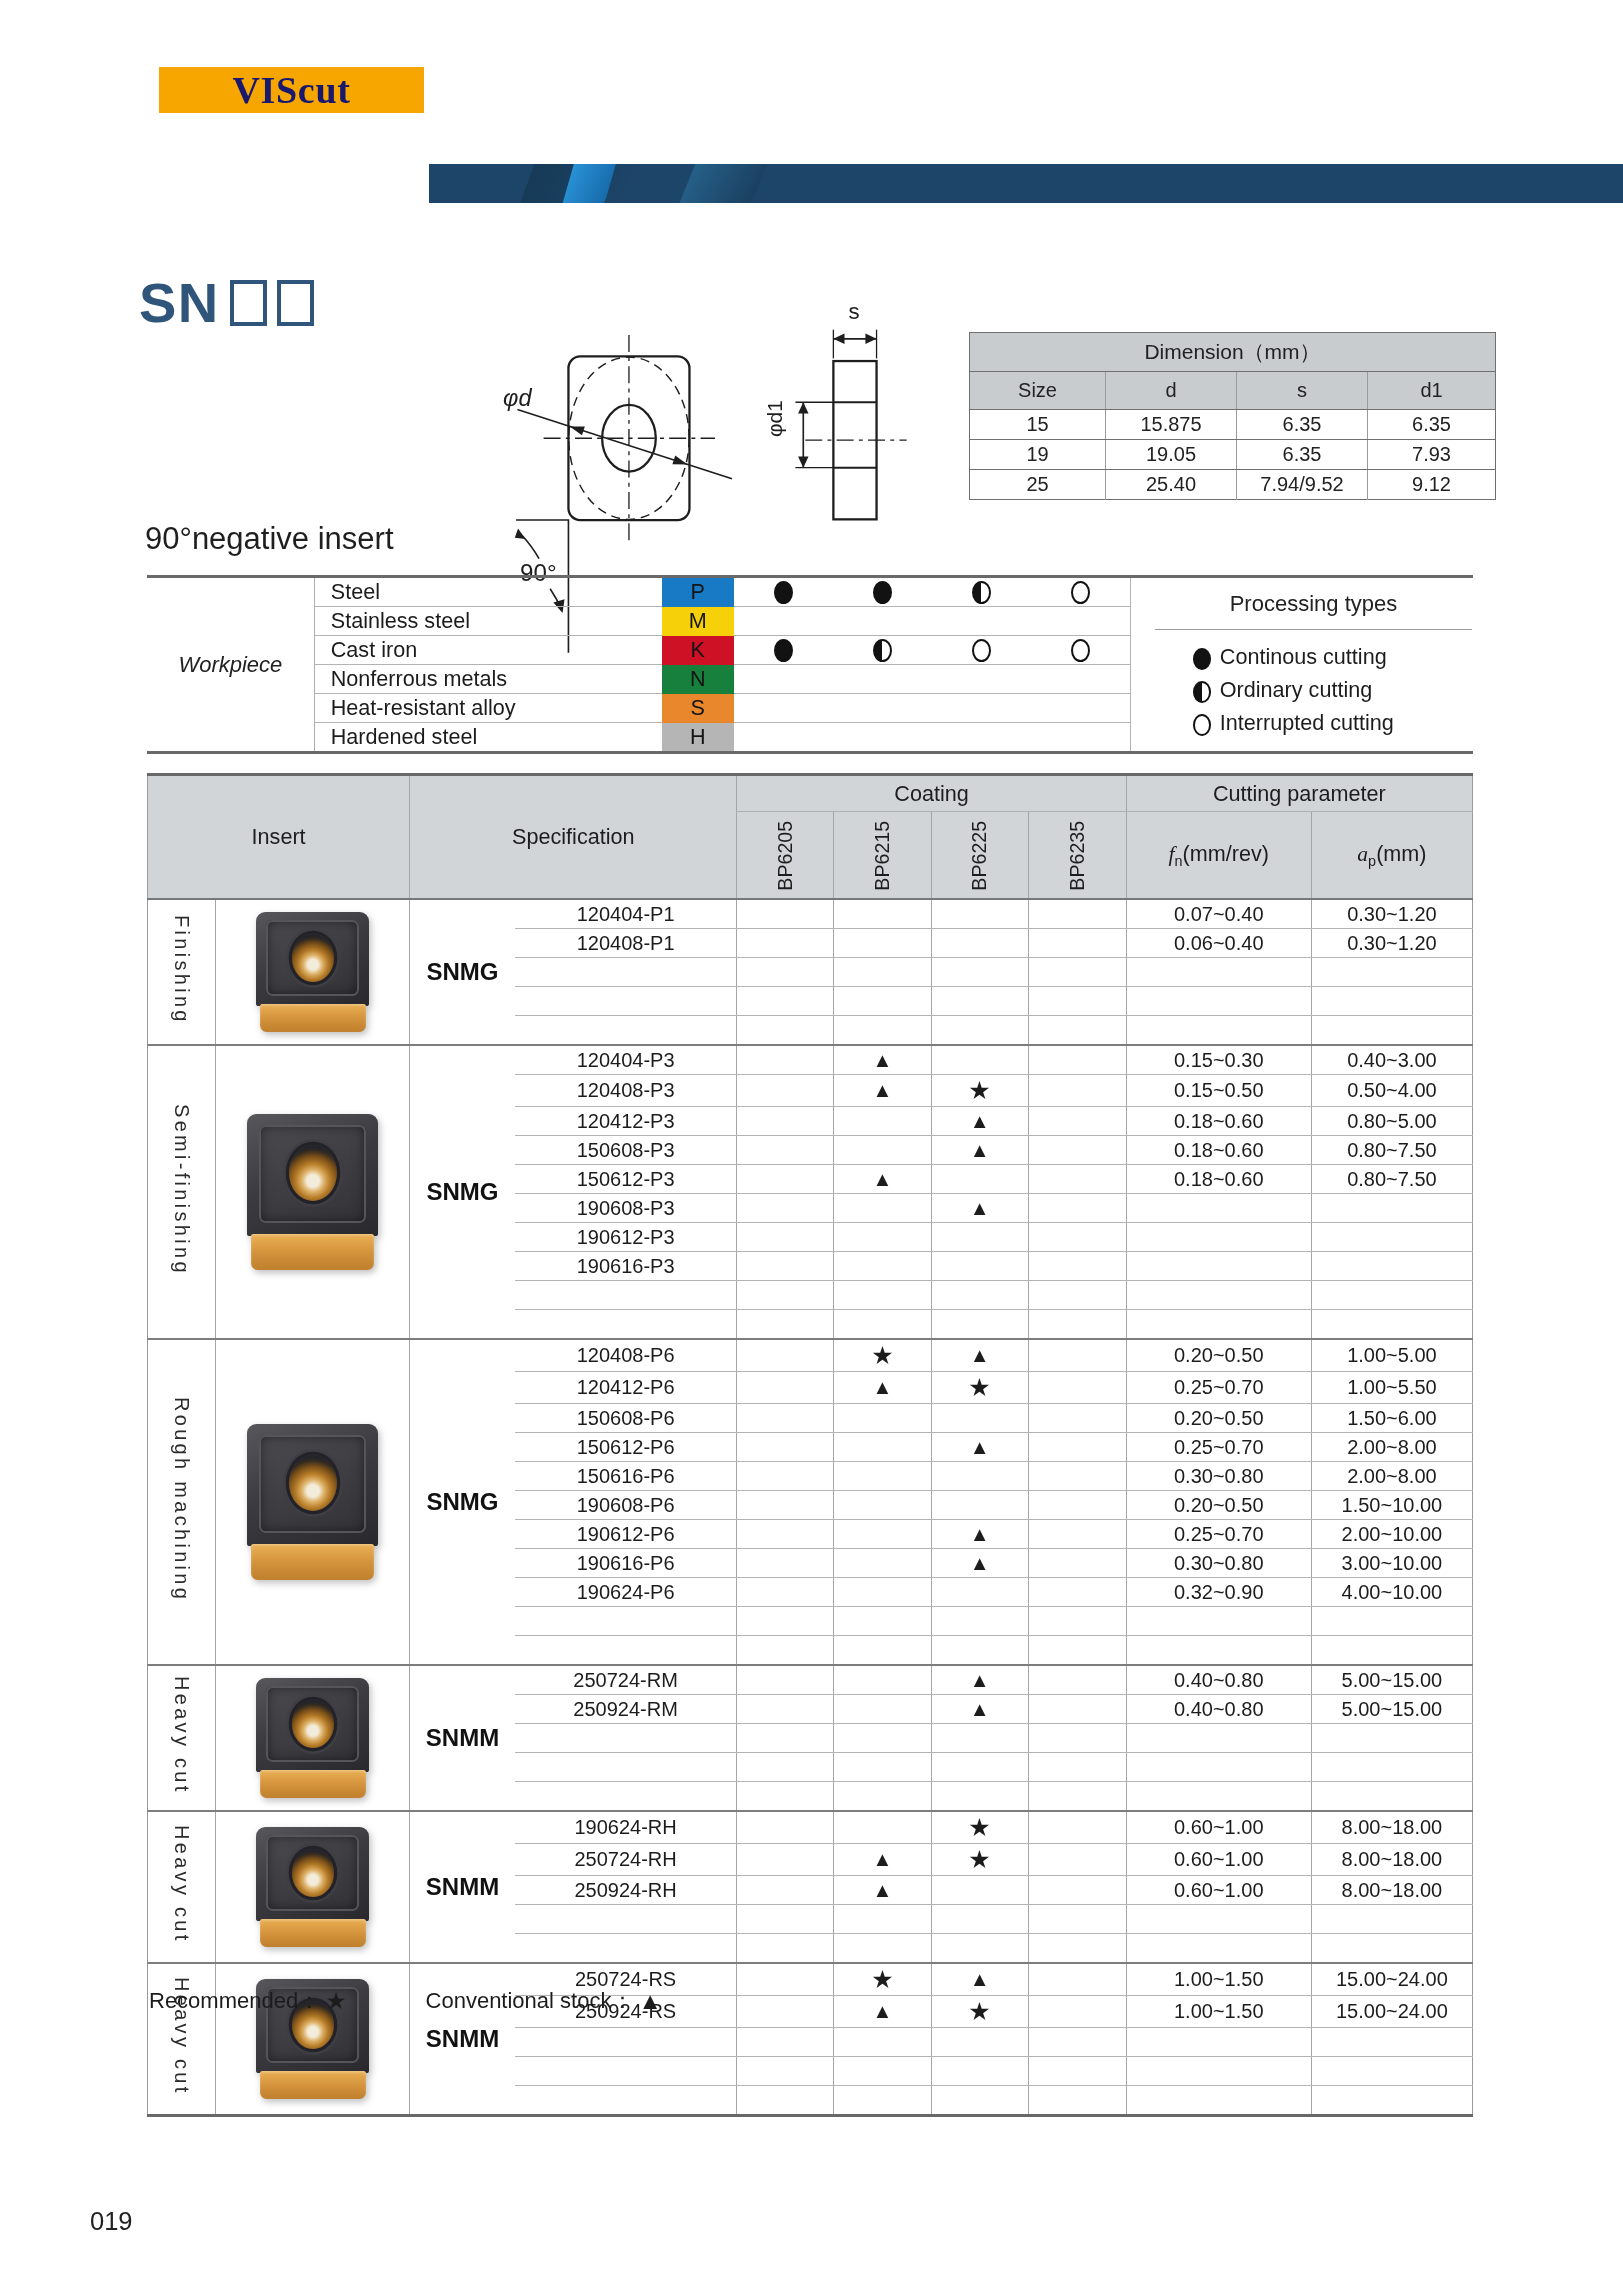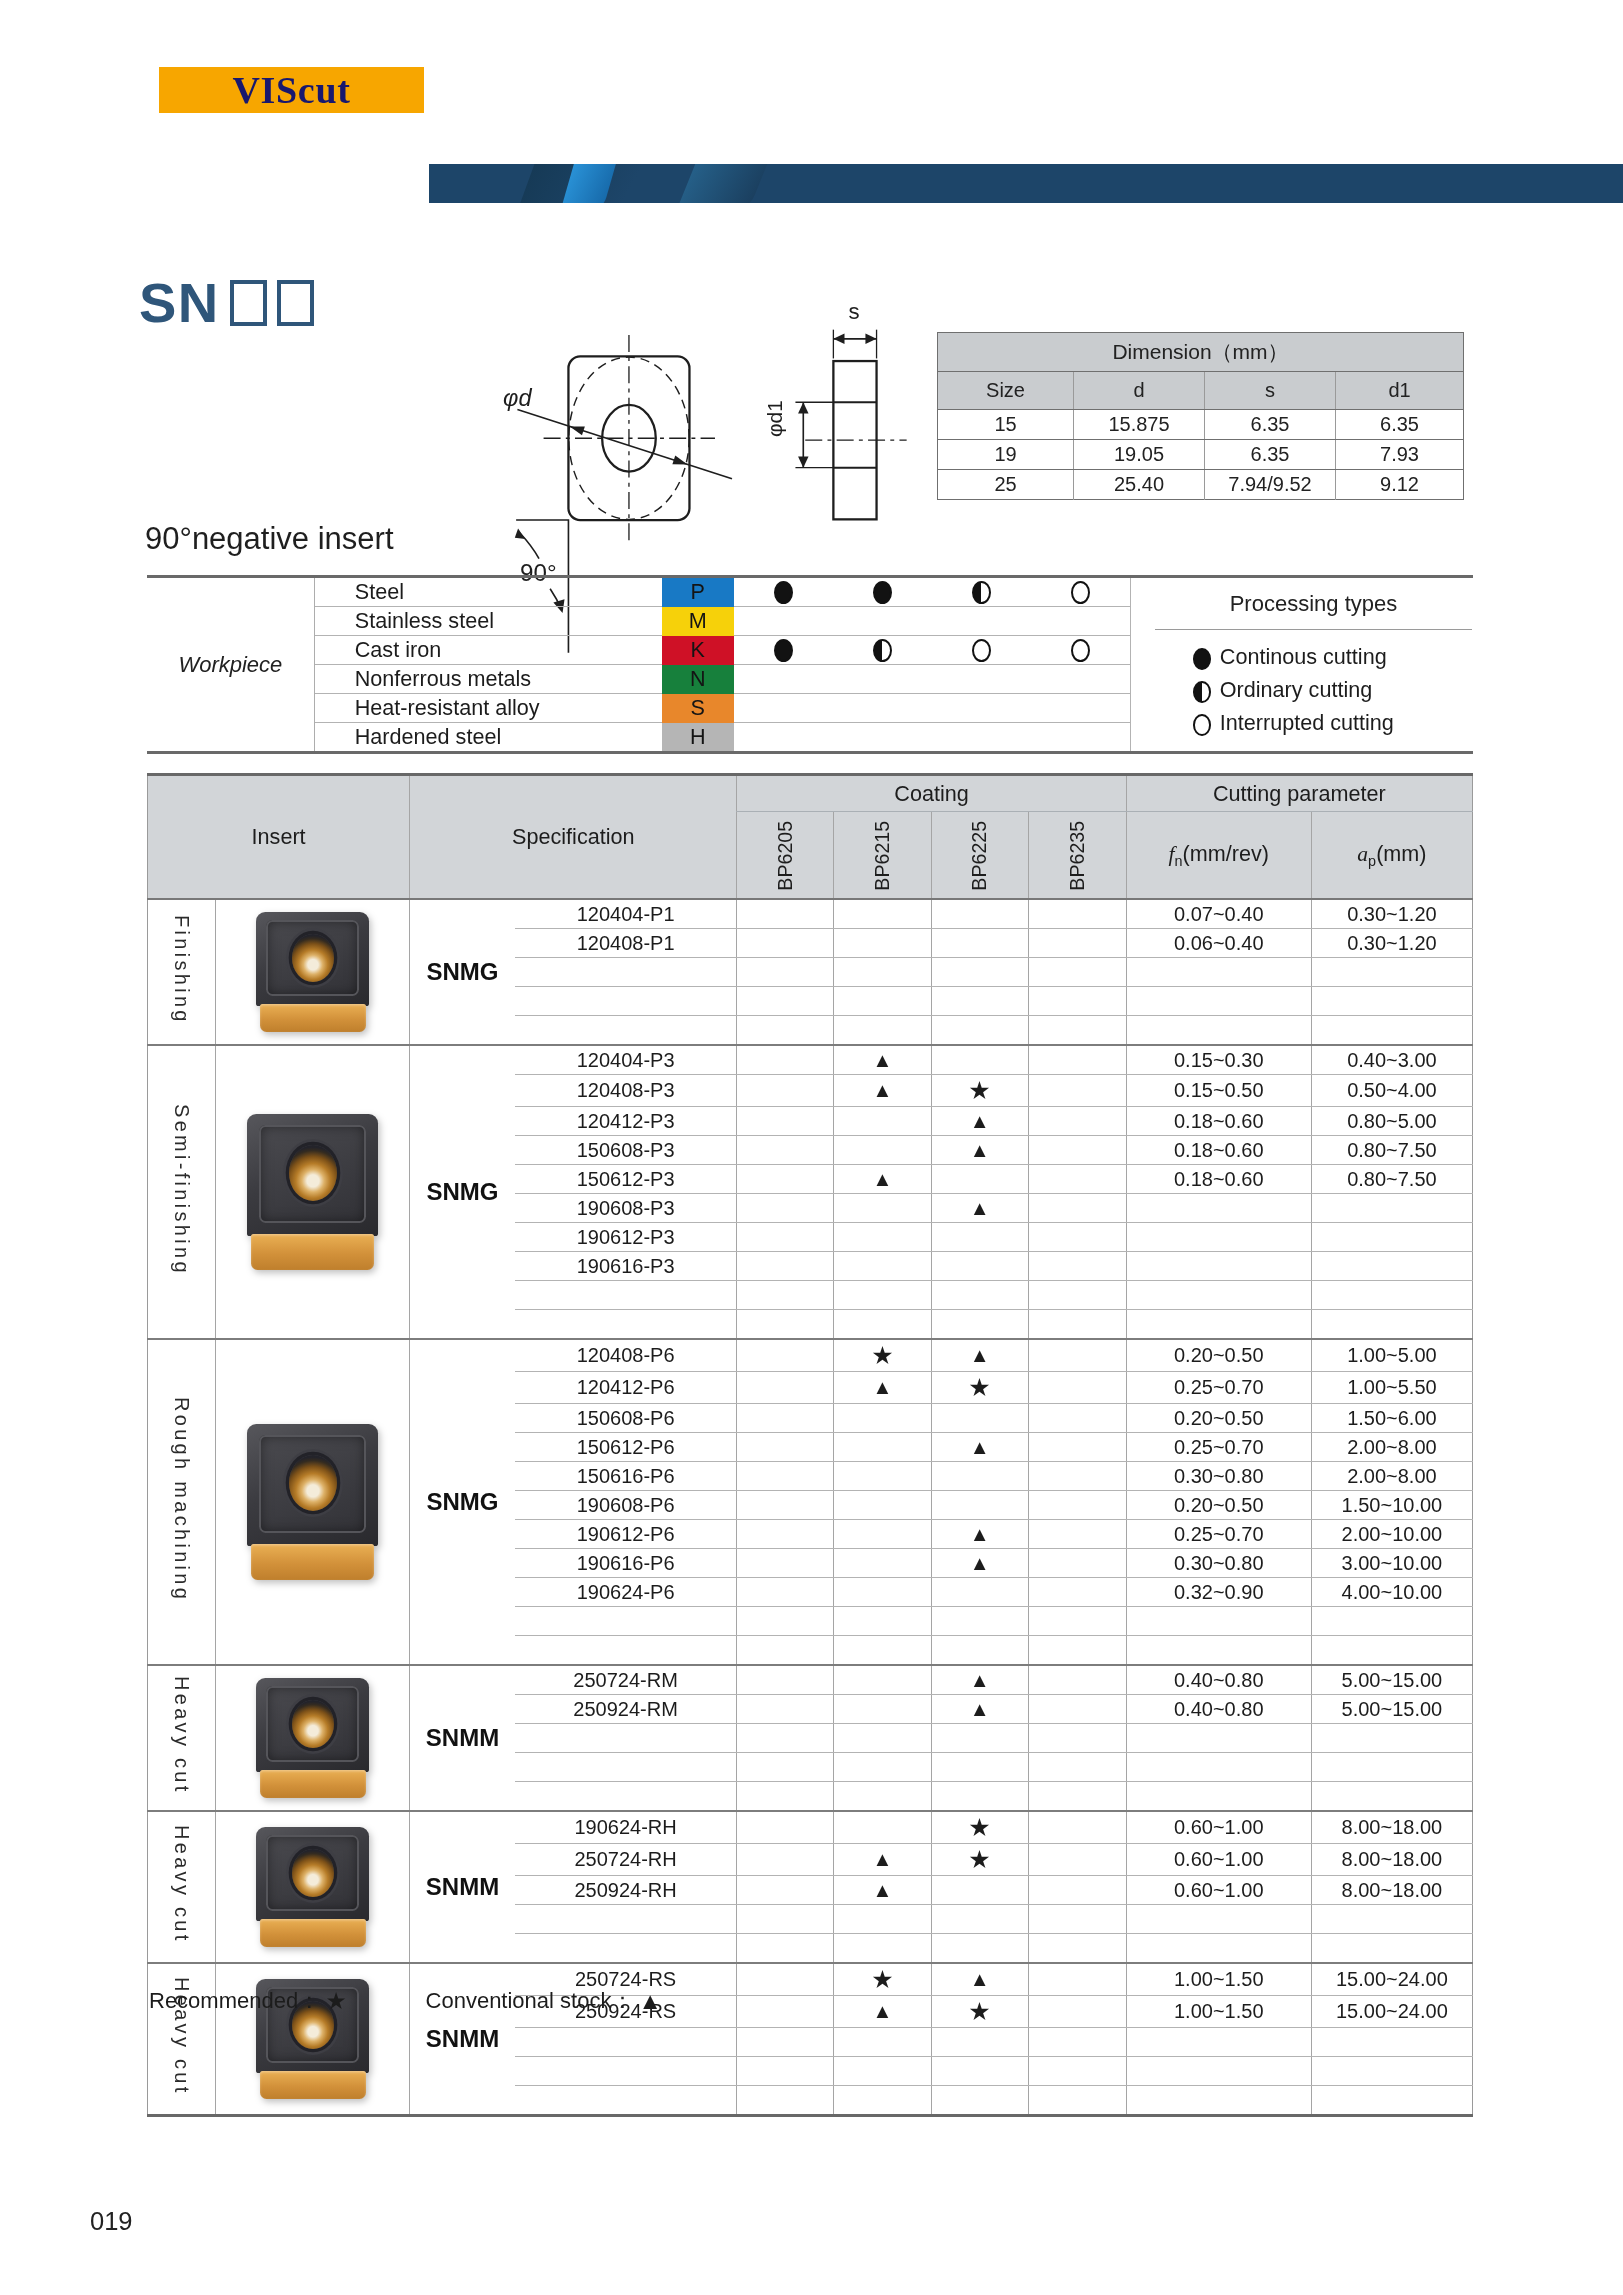--- a/index.html
+++ b/index.html
@@ -19,38 +19,38 @@
   .title{position:absolute;left:139px;top:275px;display:flex;align-items:center;}
   .title .t-text{font-size:56px;font-weight:bold;color:#2f567a;letter-spacing:1.3px;line-height:1;}
   .title .sq{display:inline-block;width:37px;height:46px;border:4.6px solid #2f567a;margin-left:10.5px;box-sizing:border-box;}
 
   
   .drawing{position:absolute;left:452px;top:281px;}
   .drawing text{font-family:"Liberation Sans", sans-serif;fill:#1e1e1e;}
 
   
   .dim-wrap{position:absolute;left:937px;top:332px;}
-  table.dim-table{border-collapse:collapse;table-layout:fixed;width:525px;border:1.6px solid #6f6f6f;}
+  table.dim-table{border-collapse:collapse;table-layout:fixed;width:525px;border:1.6px solid #6f6f6f;margin-left:32px;}
   .dim-table th,.dim-table td{font-size:20px;text-align:center;color:#222;font-weight:normal;}
   .dim-table .dim-title th{background:#c9cccf;height:36px;font-size:21px;border-bottom:1.6px solid #6f6f6f;}
   .dim-table .dim-head th{background:#c9cccf;height:35px;border-bottom:1.6px solid #6f6f6f;}
   .dim-table .dim-head th + th, .dim-table tbody td + td{border-left:1.3px solid #9a9a9a;}
   .dim-table tbody td{height:27px;border-bottom:1.3px solid #6f6f6f;background:#fff;}
   .dim-table tbody tr:last-child td{border-bottom:none;}
 
   
   .subtitle{position:absolute;left:145px;top:521px;font-size:31px;color:#1f1f1f;}
 
   
   .wp-wrap{position:absolute;left:147px;top:575px;}
   table.wp-table{border-collapse:collapse;table-layout:fixed;width:1326px;
      border-top:3.3px solid #696969;border-bottom:3.3px solid #696969;}
   .wp-table td{height:26px;vertical-align:middle;}
   td.wp-label{font-size:22px;color:#222;text-align:center;border-right:1px solid #adadad;font-style:italic;}
-  td.wp-mat{font-size:21.6px;padding-left:40px;border-bottom:1px solid #b3b3b3;}
+  td.wp-mat{font-size:21.6px;padding-left:16px;border-bottom:1px solid #b3b3b3;}
   td.wp-band{text-align:center;font-size:21.6px;font-weight:500;color:#141414;}
   td.wp-mark{text-align:center;border-bottom:1px solid #b3b3b3;}
   tr:last-child td.wp-mat, tr:last-child td.wp-mark{border-bottom:none;}
   .sym{display:inline-block;width:19px;height:23px;border:2.3px solid #121212;border-radius:50%;box-sizing:border-box;vertical-align:middle;background:#fff;}
   .sym.full{background:#121212;}
   .sym.half{background:linear-gradient(90deg,#121212 50%,#ffffff 50%);}
   .sym.empty{background:#ffffff;}
   .sym.sm{width:17.7px;height:21.6px;border-width:2px;margin-right:9.2px;}
   td.wp-legend{border-left:1px solid #b3b3b3;vertical-align:top;padding-left:24px;}
   .lg-title{height:50px;display:flex;align-items:center;justify-content:center;font-size:22px;color:#222;

